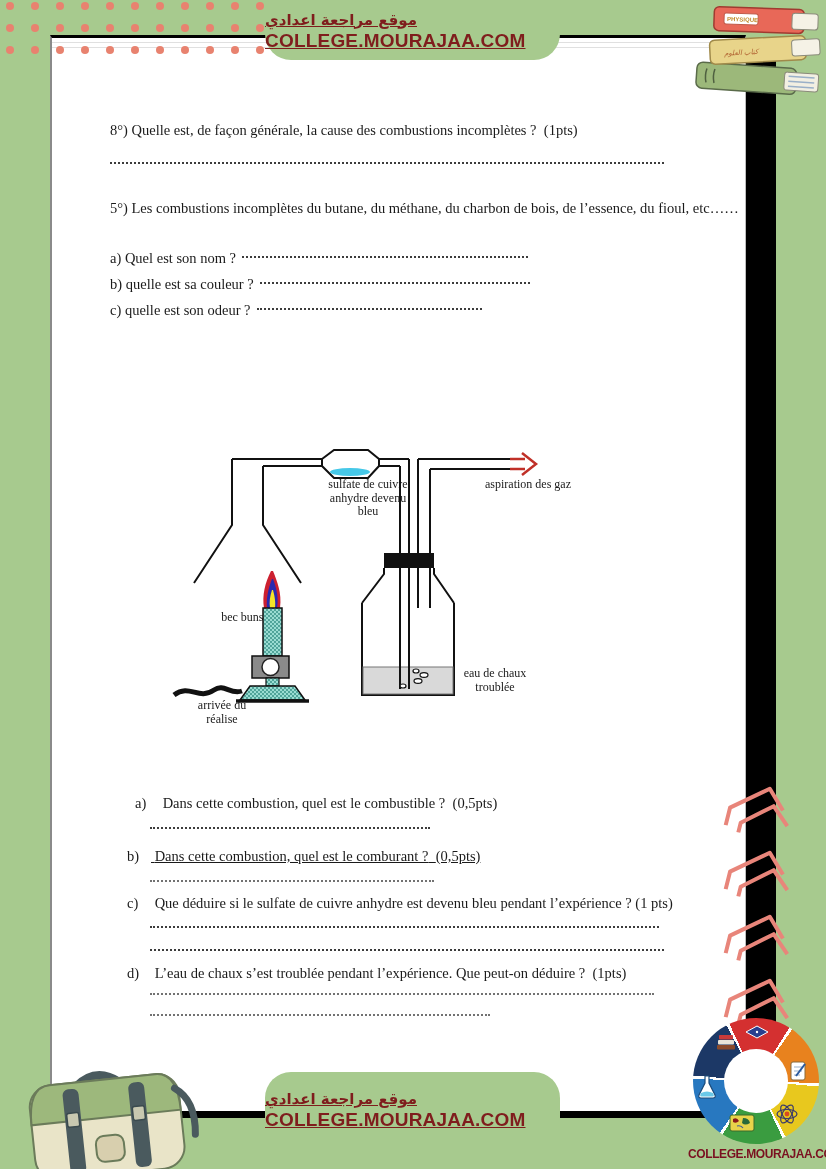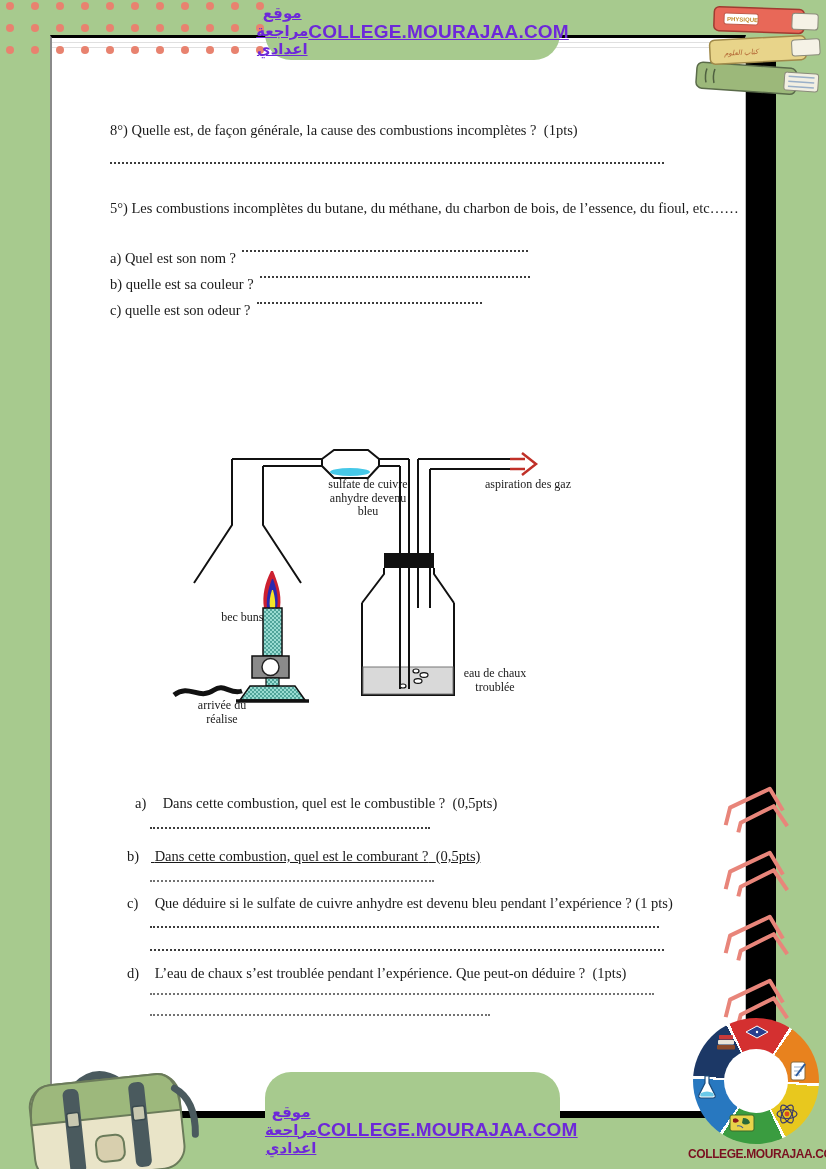--- a/index.html
+++ b/index.html
@@ -21,31 +21,31 @@
     border-top:3px solid #000;
     border-left:2px solid #8a8a8a;
     border-right:1px solid #bdbdbd;
   }
   .scanline { position:absolute; left:0; width:100%; height:1px; background:#e0e0e0; }
   .q-line { position:absolute; font-size:14.5px; white-space:nowrap; }
   .dotted {
     position:absolute; height:1px; border-bottom:2px dotted #3c3c3c;
   }
   .dotted.sparse { border-bottom:2px dotted #5a5a5a; opacity:.85; }
-  .subq { position:absolute; display:flex; align-items:flex-start; font-size:14.5px; }
+  .subq { position:absolute; display:flex; align-items:center; font-size:14.5px; }
   .subq .fill { flex:1; border-bottom:2px dotted #3c3c3c; margin:0 0 3px 6px; }
   .item-letter { display:inline-block; width:24px; }
   .iii-label { font-style:italic; font-size:16px; }
   .gas-bold { font-weight:bold; font-style:italic; }
   .dlabel { position:absolute; font-size:12px; line-height:13.5px; text-align:center; }
   
   .tab {
     position:absolute; left:265px; width:295px; background:#a7ca8e; z-index:4;
-    display:flex; flex-direction:row; align-items:center; justify-content:center;
-    color:#6d28d9; text-align:center;
+    display:flex; flex-direction:column; align-items:flex-start; justify-content:center;
+    color:#7f1d1d; text-align:center;
   }
   .tab.top { top:0; height:60px; border-radius:0 0 26px 26px; padding-top:2px; }
   .tab.bottom { top:1072px; height:97px; border-radius:26px 26px 0 0; justify-content:flex-start; padding-top:18px; }
   .tab .ar { font-family:"DejaVu Sans", sans-serif; font-size:15px; font-weight:bold; text-decoration:underline; direction:rtl; }
   .tab .site { font-family:"Liberation Sans", sans-serif; font-size:19px; font-weight:bold; text-decoration:underline; letter-spacing:.2px; margin-top:1px; }
   .footer-band { position:absolute; left:0; top:1118px; width:826px; height:51px; background:#a7ca8e; z-index:3; }
   
   .chevrons { position:absolute; left:722px; top:782px; z-index:3; }
   .chev { display:block; margin-bottom:4px; transform:rotate(14deg); }
   

